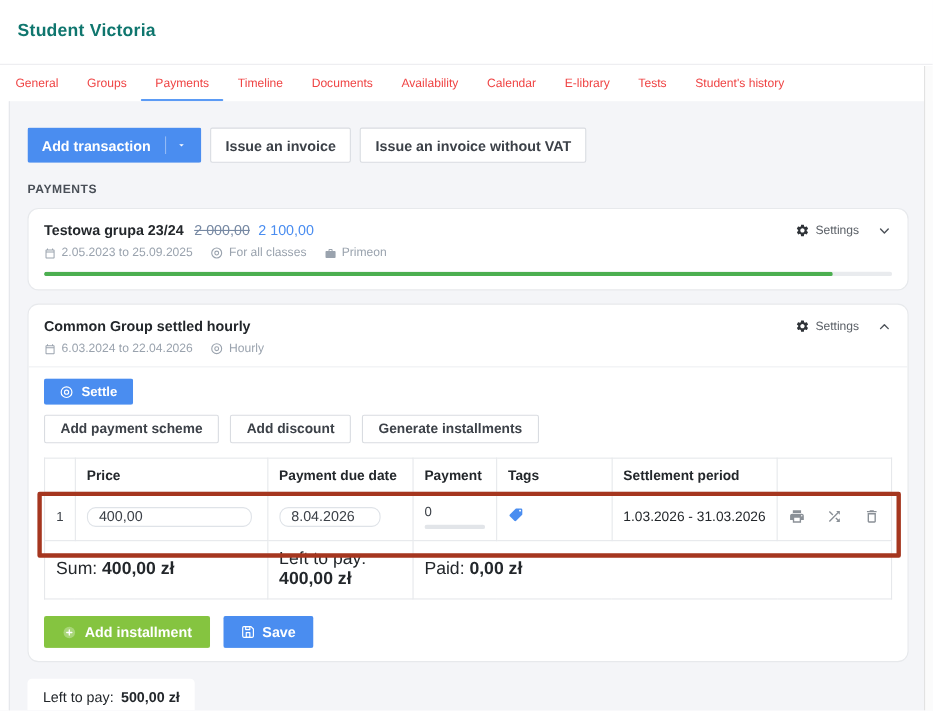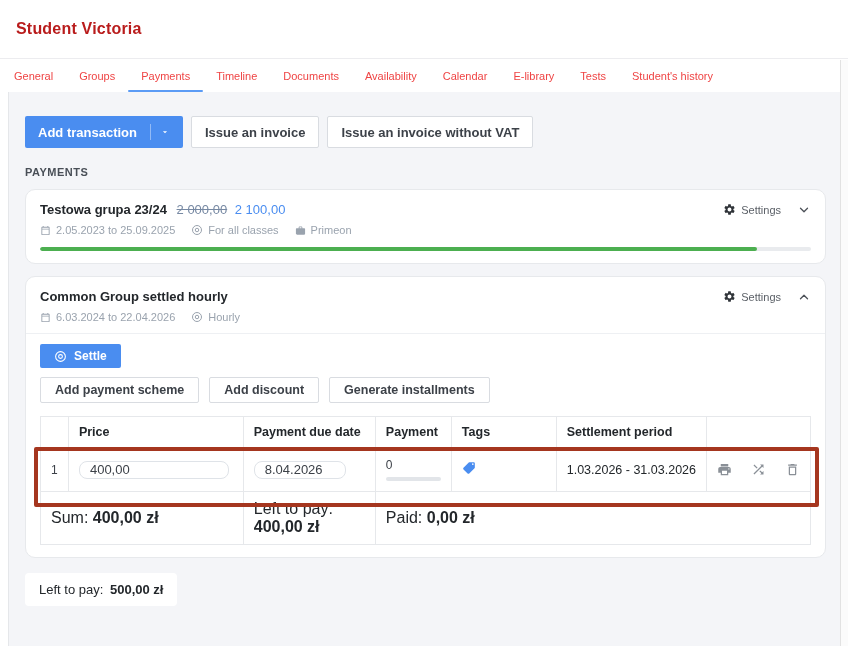--- a/index.html
+++ b/index.html
@@ -3,21 +3,21 @@
 <meta charset="utf-8">
 <style>
   * { box-sizing: border-box; margin: 0; padding: 0; }
   html,body { width:848px; height:646px; }
   body {
     font-family: "Liberation Sans", sans-serif;
     background:#fff; color:#23272b; overflow:hidden; position:relative;
   }
   
   .app-header { height:59px; padding:20px 16px; border-bottom:1px solid #ececef; background:#fff; }
-  .app-header h1 { font-size:16px; font-weight:700; color:#b91c1c; letter-spacing:.2px; }
+  .app-header h1 { font-size:16px; font-weight:700; color:#0f766e; letter-spacing:.2px; }
   
   .tabbar { display:flex; align-items:stretch; height:33px; background:#fff; padding-left:1px; }
   .tab { display:flex; align-items:center; padding:0 13px; font-size:11px; color:#ef4444; cursor:pointer; position:relative; }
   .tab.active::after { content:""; position:absolute; left:0; right:0; bottom:0; height:2px; background:#5b9bf5; border-radius:2px; }
   
   .content { position:absolute; top:92px; left:8px; right:8px; bottom:0; background:#f4f5f8;
              border-left:1px solid #e5e7ea; padding:24px 14px 0 16px; overflow:hidden; }
   .scroll-strip { position:absolute; top:60px; right:0; width:8px; bottom:0; background:#fbfbfb; border-left:1px solid #e2e2e2; }
   
   .toolbar { display:flex; gap:8px; }
@@ -269,20 +269,36 @@
             <td colspan="4">
               <span>Paid:</span>
               <b>0,00 zł</b>
             </td>
           </tr>
         </tfoot>
       </table>
       <div class="red-outline"></div>
     </div>
 
+    <div class="save-row">
+      <div class="btn btn-green">
+        <svg width="14" height="14" viewBox="0 0 24 24">
+            <circle cx="12" cy="12" r="9" fill="rgba(255,255,255,.3)"></circle>
+            <path d="M12 8v8M8 12h8" stroke="#fff" stroke-width="2" stroke-linecap="round"></path>
+          </svg>
+        <span>Add installment</span>
+      </div>
+      <div class="btn btn-blue">
+        <svg width="13" height="13" viewBox="0 0 24 24" fill="none" stroke="#fff" stroke-width="2" stroke-linejoin="round">
+            <path d="M17 3H5a2 2 0 0 0-2 2v14a2 2 0 0 0 2 2h14a2 2 0 0 0 2-2V7l-4-4z"></path>
+            <path d="M9 13h6v8H9zM8 3h7v5H8z"></path>
+          </svg>
+        <span>Save</span>
+      </div>
+    </div>
   </div>
 
   
   <div class="chip">
     <span>Left to pay:</span>
     <b>500,00 zł</b>
   </div>
 
   
   

